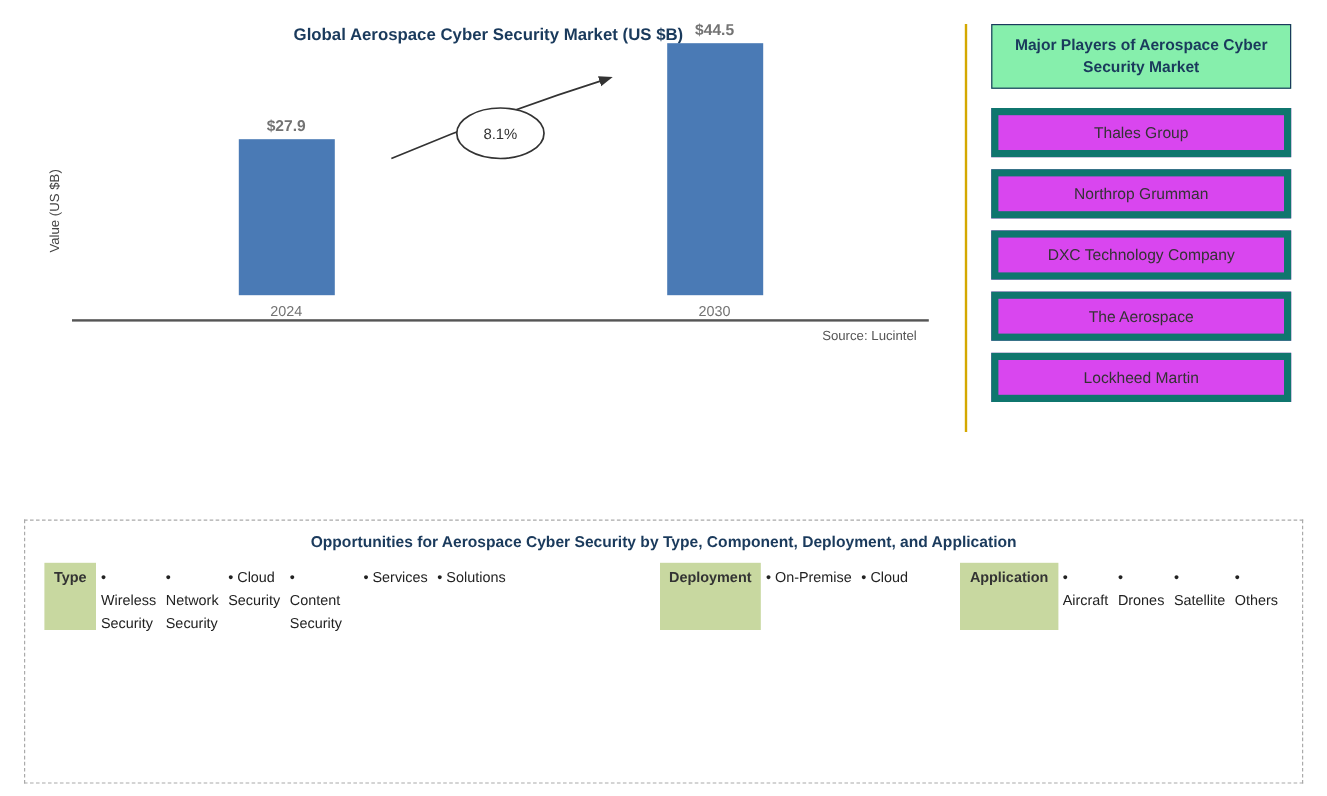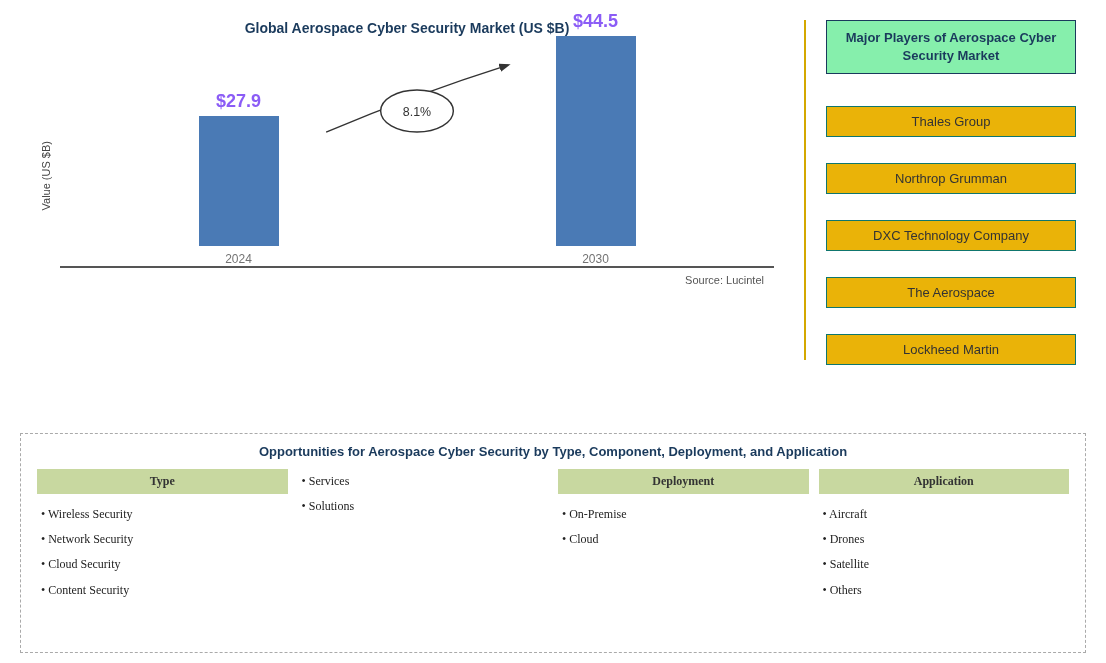--- a/index.html
+++ b/index.html
@@ -85,23 +85,23 @@
     }
 
     .bar-group {
       display: flex;
       flex-direction: column;
       align-items: center;
       position: relative;
     }
 
     .bar-value {
-      font-size: 18px;
-      font-weight: bold;
-      color: #8b5cf6;
+      font-size: 13px;
+      font-weight: bold;
+      color: #737373;
       margin-bottom: 4px;
     }
 
     .bar {
       width: 80px;
       background: #4a7ab5;
     }
 
     .bar-label {
       font-size: 12px;
@@ -149,28 +149,27 @@
       text-align: center;
       font-size: 13px;
       font-weight: bold;
       color: #1a3a5c;
       padding: 8px 12px;
       margin-bottom: 16px;
       line-height: 1.4;
     }
 
     .player-item {
-      border: 1px solid #0f766e;
-      background: #eab308;
+      border: 6px solid #0f766e;
+      background: #d946ef;
       text-align: center;
       font-size: 13px;
       color: #333;
       padding: 7px 12px;
       margin-bottom: 10px;
-      margin-top: 16px;
     }
 
     
     .bottom-section {
       border: 1.5px dashed #aaa;
       margin-top: 8px;
       padding: 10px 16px 12px 16px;
       flex: 1;
     }
 
@@ -184,22 +183,20 @@
 
     .categories-row {
       display: flex;
       flex-direction: row;
       gap: 10px;
     }
 
     .category-col {
       flex: 1;
       display: flex;
-      flex-direction: column;
-      font-family: Liberation Serif, serif;
     }
 
     .category-header {
       background: #c8d8a0;
       text-align: center;
       font-size: 12px;
       font-weight: bold;
       color: #333;
       padding: 5px 8px;
       margin-bottom: 8px;

